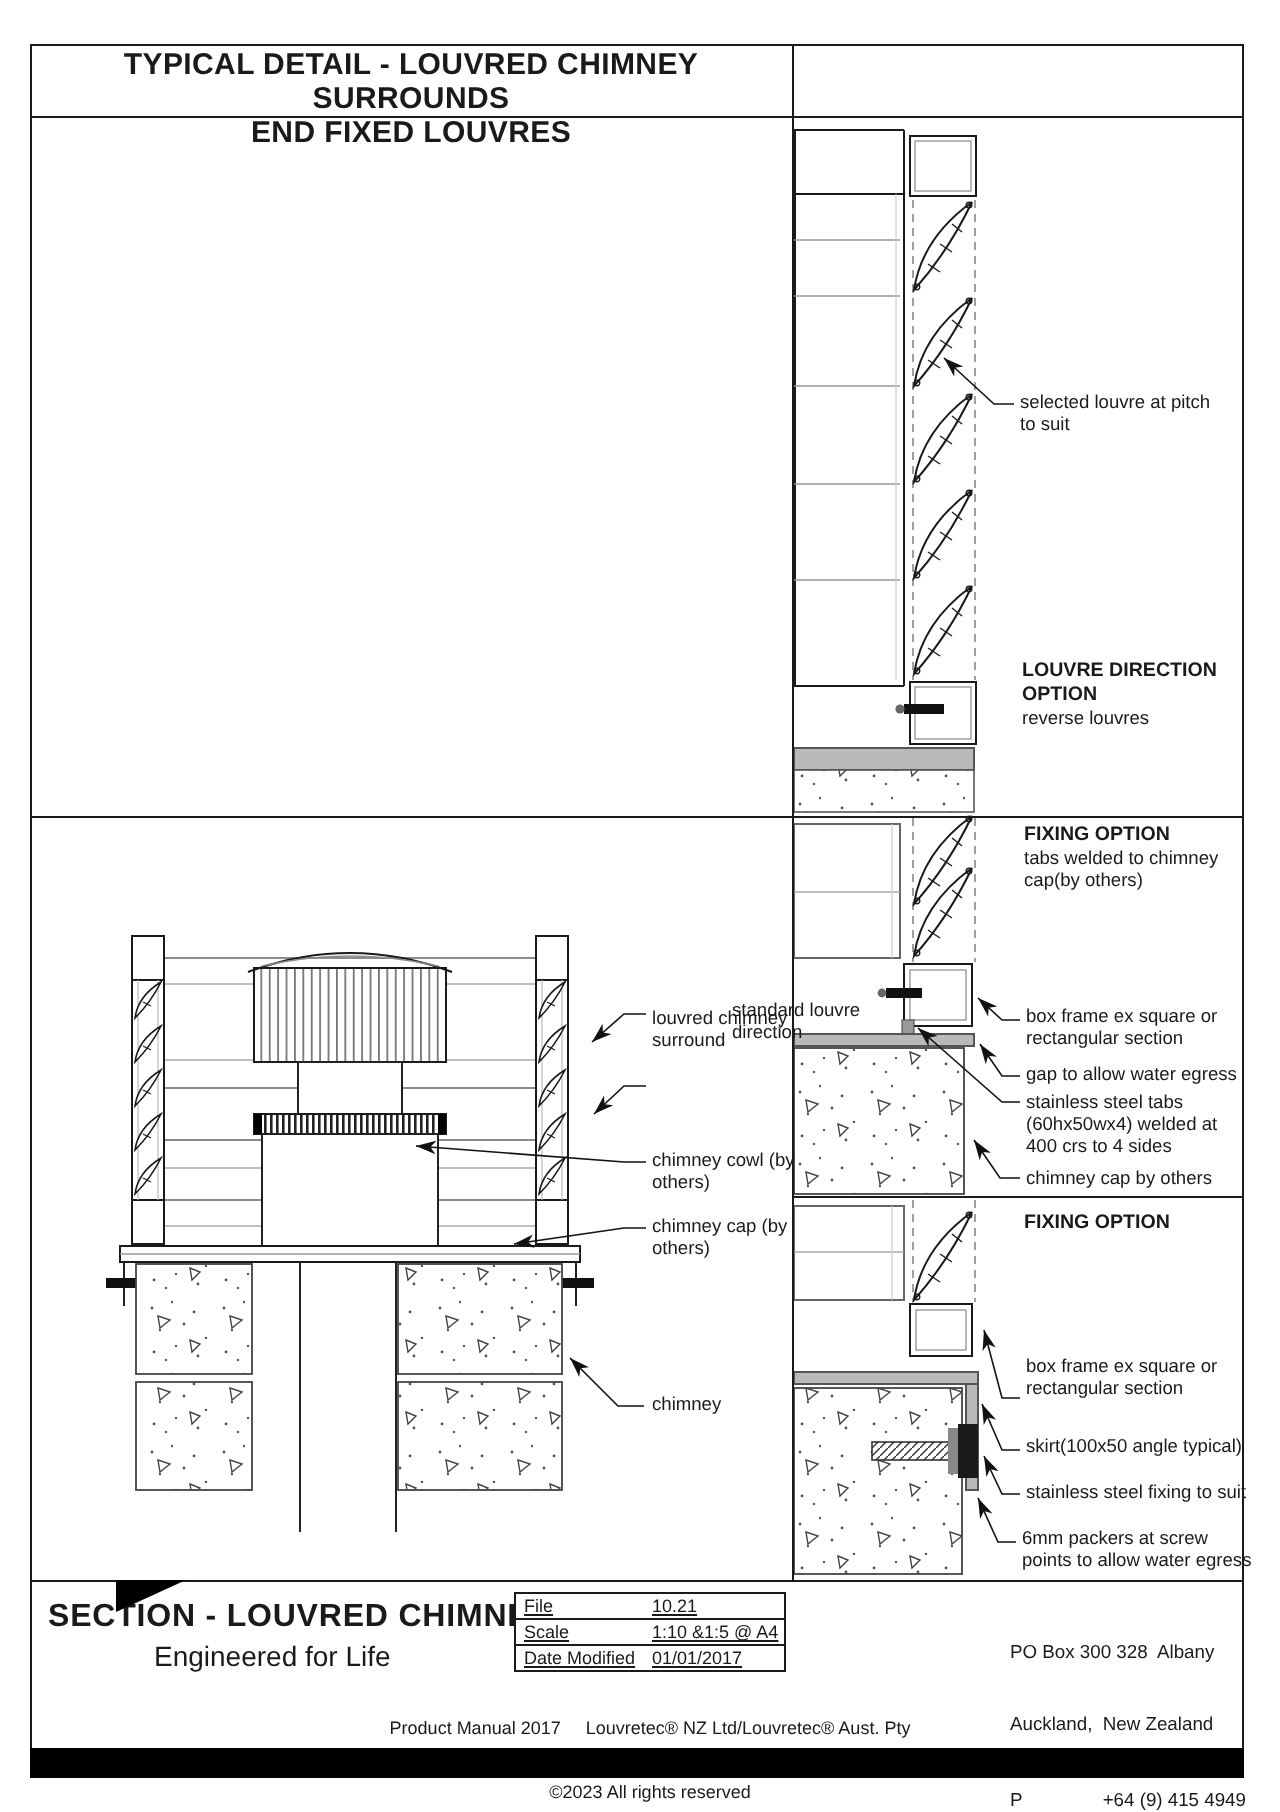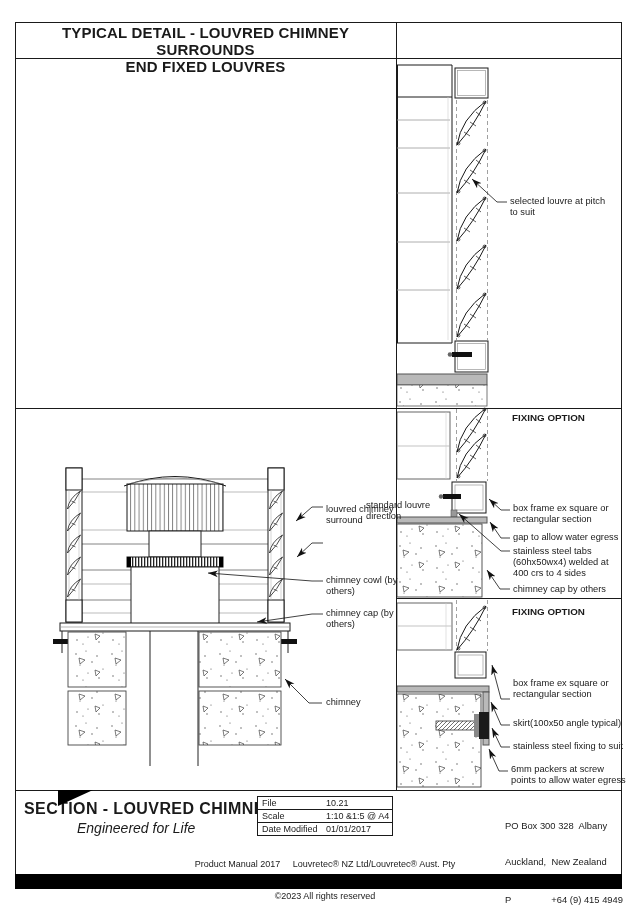--- a/index.html
+++ b/index.html
@@ -8,27 +8,27 @@
   .abs{position:absolute;}
   .hline{position:absolute;height:1px;background:#1a1a1a;}
   .vline{position:absolute;width:1px;background:#1a1a1a;}
   .title{left:15px;top:24px;width:381px;text-align:center;font-size:15px;line-height:17px;
          font-weight:600;letter-spacing:.2px;}
   .section-title{left:24px;top:800px;font-size:16px;font-weight:700;letter-spacing:.4px;}
   .note{font-size:9.3px;line-height:11px;}
   .hd{font-weight:bold;font-size:9.8px;line-height:12px;}
   .sub{font-size:9.3px;line-height:11px;}
   .tb{left:257px;top:796px;width:134px;border:1px solid #1a1a1a;font-size:9px;background:#fff;}
-  .tb-row{display:flex;height:12px;align-items:center;border-top:1px solid #1a1a1a;}
+  .tb-row{display:flex;height:12px;align-items:center;border-top:1px solid #1a1a1a;text-decoration:underline;}
   .tb-row:first-child{border-top:none;}
   .tb-l{width:64px;padding-left:4px;}
   .tb-v{flex:1;}
   .footer{left:130px;top:838px;width:390px;text-align:center;font-size:9px;line-height:10.5px;white-space:pre-wrap;}
   .logo-name{left:76px;top:794px;font-size:20px;font-weight:bold;letter-spacing:-0.5px;}
-  .logo-tag{left:77px;top:820px;font-size:14px;font-style:italic;}
+  .logo-tag{left:77px;top:820px;font-size:14px;}
   .contact{left:505px;top:796px;width:118px;font-size:9.4px;line-height:12px;white-space:pre-wrap;}
   .c-row{display:flex;justify-content:space-between;}
   .blackbar{left:15px;top:874px;width:607px;height:15px;background:#000;}
   svg{position:absolute;left:0;top:0;}
 </style>
 </head>
 <body>
 
 <div class="sheet">
 
@@ -252,23 +252,28 @@
   </div>
 
   <div class="abs note" style="left:326px;top:500px;width:78px;margin-left:40px;">standard louvre direction</div>
   <div class="abs note" style="left:326px;top:504px;width:82px;">louvred chimney surround</div>
   <div class="abs note" style="left:326px;top:575px;width:72px;">chimney cowl (by others)</div>
   <div class="abs note" style="left:326px;top:608px;width:72px;">chimney cap (by others)</div>
   <div class="abs note" style="left:326px;top:697px;width:72px;">chimney</div>
   <div class="abs section-title">SECTION - LOUVRED CHIMNEY SURROUND</div>
 
   <div class="abs note" style="left:510px;top:196px;width:100px;">selected louvre at pitch to suit</div>
+  <div class="abs" style="left:511px;top:330px;width:112px;">
+    <div class="hd">LOUVRE DIRECTION OPTION</div>
+    <div class="sub">reverse louvres</div>
+  </div>
 
   <div class="abs" style="left:512px;top:412px;width:112px;">
     <div class="hd">FIXING OPTION</div>
+    <div class="sub">tabs welded to chimney cap(by others)</div>
   </div>
   <div class="abs note" style="left:513px;top:503px;width:110px;">box frame ex square or rectangular section</div>
   <div class="abs note" style="left:513px;top:532px;width:115px;">gap to allow water egress</div>
   <div class="abs note" style="left:513px;top:546px;width:105px;">stainless steel tabs (60hx50wx4) welded at 400 crs to 4 sides</div>
   <div class="abs note" style="left:513px;top:584px;width:110px;">chimney cap by others</div>
 
   <div class="abs" style="left:512px;top:606px;width:114px;">
     <div class="hd">FIXING OPTION</div>
   </div>
   <div class="abs note" style="left:513px;top:678px;width:110px;">box frame ex square or rectangular section</div>

